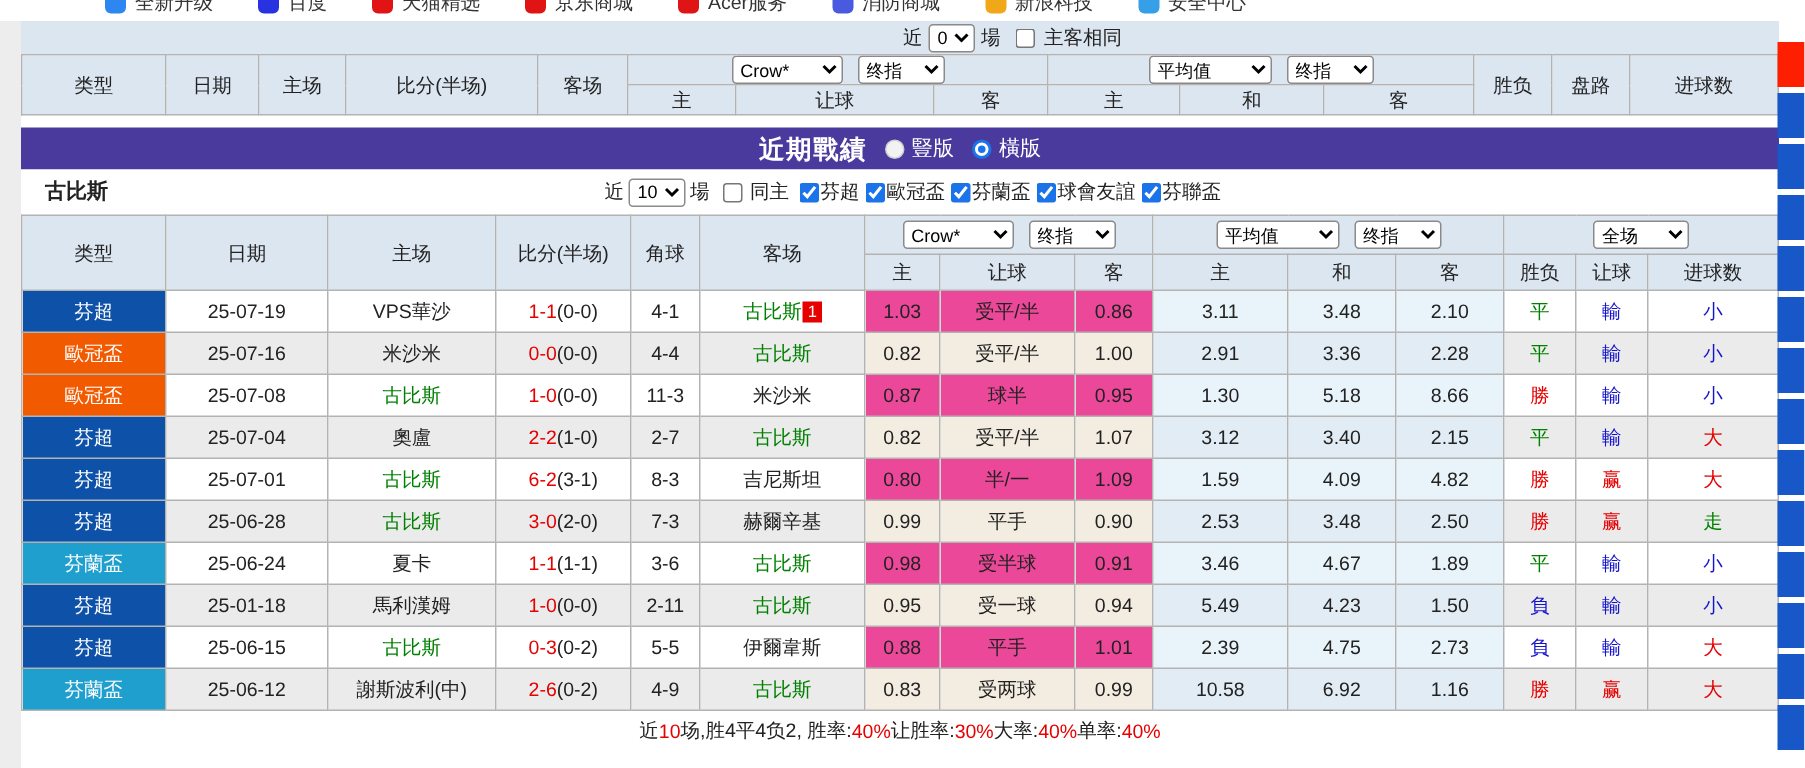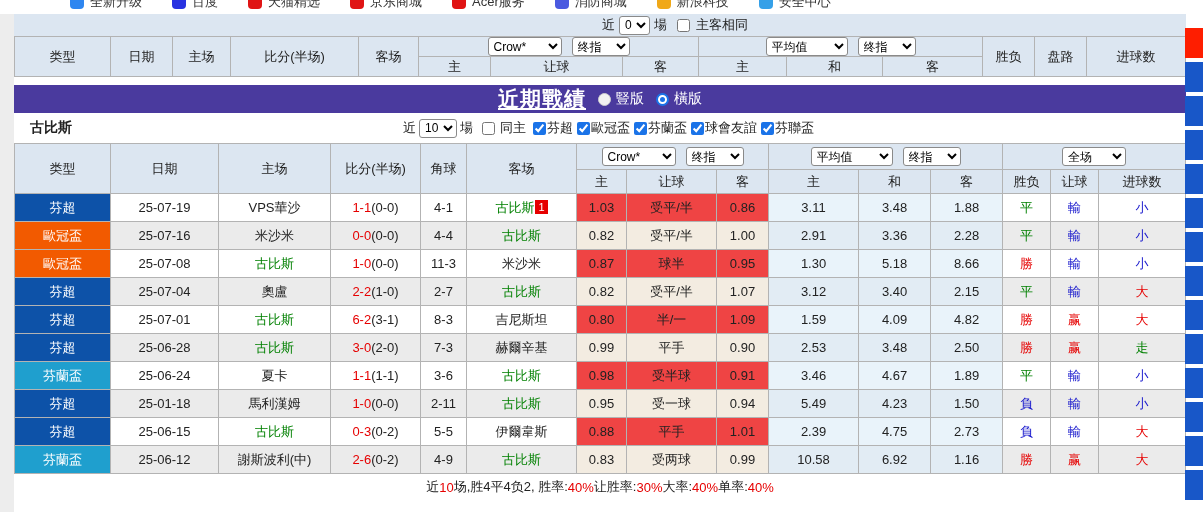--- a/index.html
+++ b/index.html
@@ -23,40 +23,40 @@
   input[type="checkbox"] { width: 13px; height: 13px; accent-color: #1a73e8; margin: 0 2px 0 6px; }
 
   table { border-collapse: collapse; width: 100%; table-layout: fixed; border: 1px solid #979797; }
   th, td { border: 1px solid #b3b3b3; text-align: center; padding: 0; overflow: hidden; white-space: nowrap; }
   th { font-weight: normal; background: #dce6f1; font-size: 13px; }
   .table1 th { height: 20px; }
   .hrow1 th { height: 26px; }
   .hrow2 th { height: 24px; }
   .table2 td { height: 28px; font-size: 13px; background: #fff; }
   .table2 tbody tr:nth-child(even) td { background: #ebebeb; }
-  .table2 td.odds { background: #ef4444; }
+  .table2 td.odds { background: #ec4899; }
   .table2 tbody tr:nth-child(even) td.odds { background: #f3ece1; }
   .table2 td.avg { background: #e9f3fa; }
   .table2 tbody tr:nth-child(even) td.avg { background: #e2ecf4; }
 
   .type-cell { color: #fff; }
   .t-blue  { background: #0d52a8 !important; }
   .t-orange{ background: #f25a00 !important; }
   .t-teal  { background: #1f9fce !important; }
 
   .c-red   { color: #e60000; }
   .c-green { color: #008000; }
   .c-blue  { color: #1414cc; }
   .c-black { color: #222; }
   .ht { color: #222; }
 
   .red-badge { display: inline-block; background: #e60000; color: #fff; font-size: 11px; line-height: 14px; padding: 0 3px; margin-left: 1px; vertical-align: 1px; }
 
   .banner { margin-top: 8px; height: 28px; background: #4a3a9e; color: #fff; display: flex; align-items: center; justify-content: center; gap: 12px; font-size: 14px; }
-  .banner-title { font-weight: bold; font-size: 21px; letter-spacing: 1px; text-decoration: underline; }
+  .banner-title { font-weight: bold; font-size: 17px; letter-spacing: 1px; }
   .radio-label { display: flex; align-items: center; gap: 5px; cursor: default; }
   .radio-off { width: 13px; height: 13px; border-radius: 50%; background: #f2f2f2; border: 1px solid #cfcfcf; display: inline-block; }
   .radio-on { width: 13px; height: 13px; border-radius: 50%; background: #fff; border: 2px solid #1a73e8; display: inline-block; position: relative; }
   .radio-on::after { content: ''; position: absolute; left: 2px; top: 2px; width: 5px; height: 5px; border-radius: 50%; background: #1a73e8; }
 
   .team-row { height: 30px; display: flex; align-items: center; background: #fff; }
   .team-name { margin-left: 16px; font-weight: bold; font-size: 14px; }
   .team-controls { display: flex; align-items: center; gap: 3px; margin-left: auto; margin-right: 372px; white-space: nowrap; }
   .league-label { display: flex; align-items: center; }
   .league-label input { margin: 0 1px 0 4px; }
@@ -275,21 +275,21 @@
     <td>25-07-19</td>
     <td>VPS華沙</td>
     <td><span class="c-red">1-1</span><span class="ht">(0-0)</span></td>
     <td>4-1</td>
     <td><span class="c-green">古比斯</span><span class="red-badge">1</span></td>
     <td class="odds">1.03</td>
     <td class="odds">受平/半</td>
     <td class="odds">0.86</td>
     <td class="avg">3.11</td>
     <td class="avg">3.48</td>
-    <td class="avg">1.88</td>
+    <td class="avg">2.10</td>
     <td class="c-green">平</td>
     <td class="c-blue">輸</td>
     <td class="c-blue">小</td>
   </tr>
         <tr>
     <td class="type-cell t-orange">歐冠盃</td>
     <td>25-07-16</td>
     <td>米沙米</td>
     <td><span class="c-red">0-0</span><span class="ht">(0-0)</span></td>
     <td>4-4</td>

